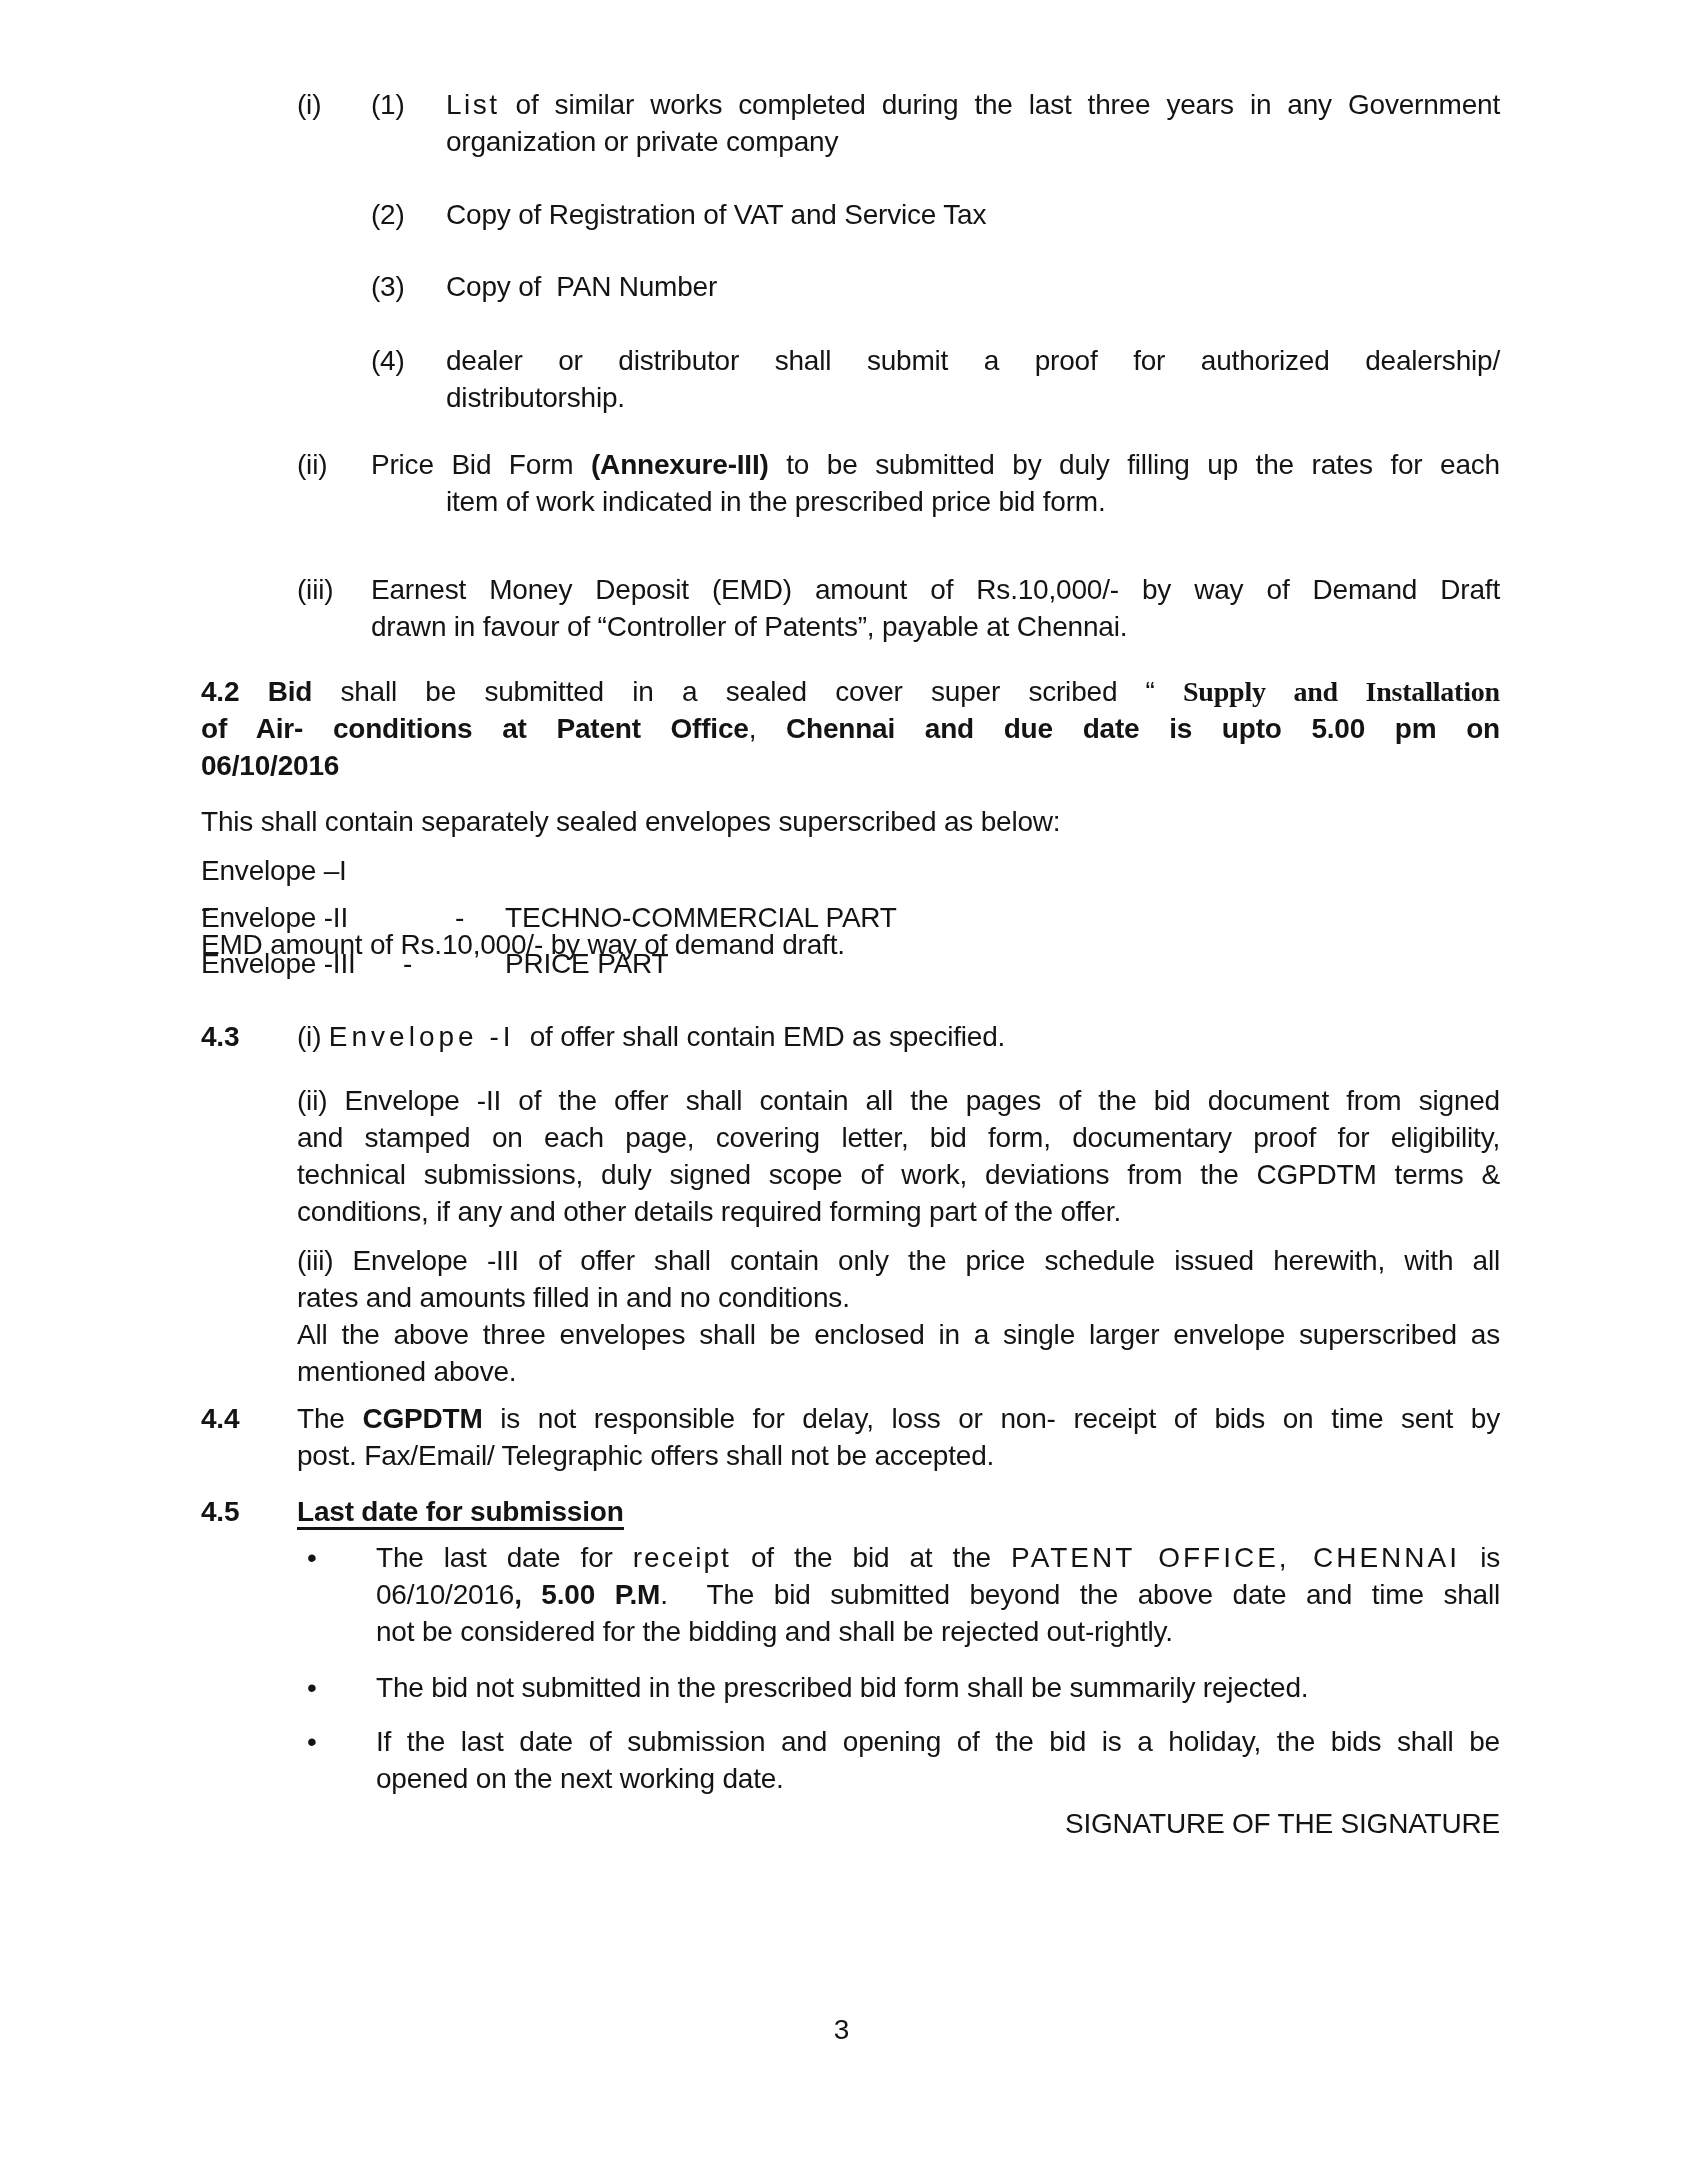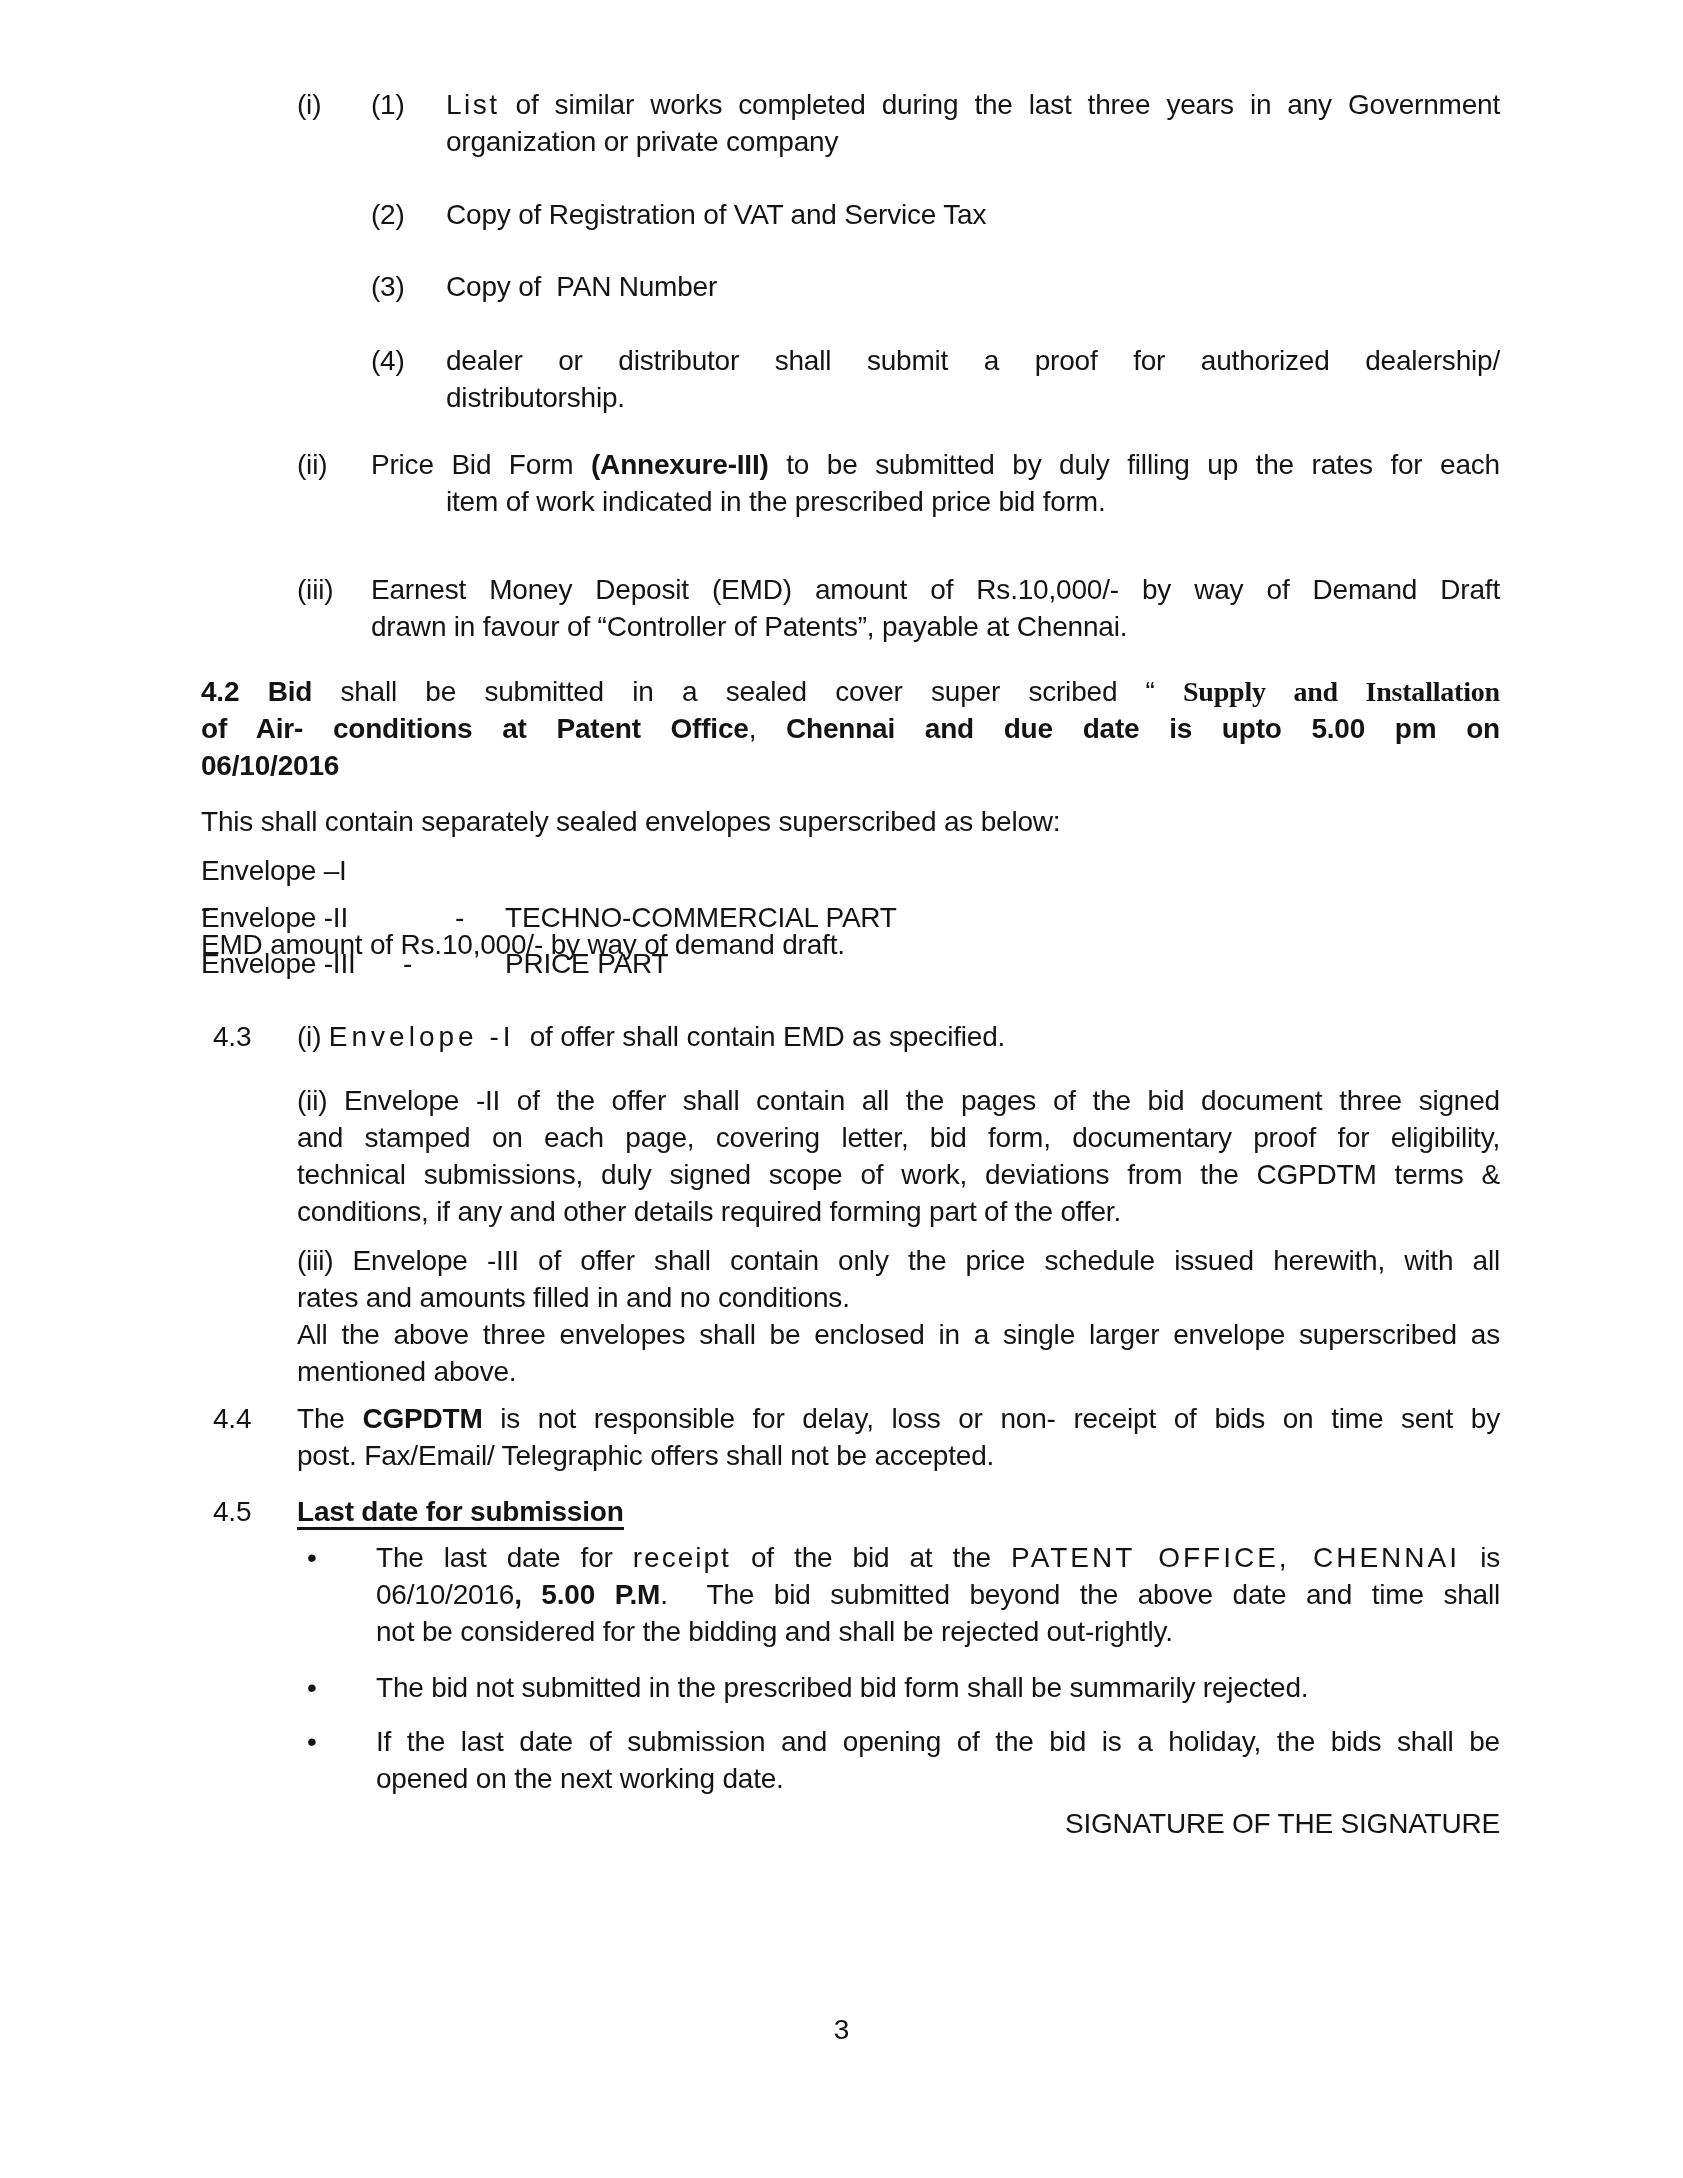--- a/index.html
+++ b/index.html
@@ -15,21 +15,21 @@
     position:absolute;left:201px;top:0;width:1299px;height:2178px;
     font-size:28px;line-height:37px;letter-spacing:-0.2px;
   }
   .block{position:absolute;width:100%;box-sizing:border-box;}
   .line{white-space:pre-wrap;}
   .jl{text-align:justify;text-align-last:justify;}
   .line:last-child{text-align:left;text-align-last:auto;}
   
   .m1{position:absolute;left:96px;top:0;}
   .m2{position:absolute;left:170px;top:0;}
-  .mnum{position:absolute;left:12px;top:0;font-weight:normal;}
+  .mnum{position:absolute;left:0;top:0;font-weight:bold;}
   .mbul{position:absolute;left:106px;top:0;}
   
   .ind-subtext{padding-left:245px;}   
   .ind-roman{padding-left:170px;}     
   .ind-iihang .line{padding-left:245px;}
   .ind-iihang .line:first-child{padding-left:170px;}
   .ind-sec{padding-left:96px;}        
   .ind-bullet{padding-left:175px;}    
   
   #b-item-i   {top:86px;}
@@ -149,21 +149,21 @@
 
     <div class="block ind-sec" id="b-43i">
       <span class="mnum">4.3</span>
       <div>
           <div class="line"><span>(i) </span><span style="letter-spacing: 4px; margin-top: 28px;">Envelope -I</span><span> &nbsp;of offer shall contain EMD as specified.</span></div>
         </div>
     </div>
 
     <div class="block ind-sec" id="b-43ii">
       <div>
-          <div class="line jl"><span>(ii) Envelope -II of the offer shall contain all the pages of the bid document three signed</span></div>
+          <div class="line jl"><span>(ii) Envelope -II of the offer shall contain all the pages of the bid document from signed</span></div>
           <div class="line jl"><span>and stamped on each page, covering letter, bid form, documentary proof for eligibility,</span></div>
           <div class="line jl"><span>technical submissions, duly signed scope of work, deviations from the CGPDTM terms &amp;</span></div>
           <div class="line"><span>conditions, if any and other details required forming part of the offer.</span></div>
         </div>
     </div>
 
     <div class="block ind-sec" id="b-43iii">
       <div>
           <div class="line jl"><span>(iii) Envelope -III of offer shall contain only the price schedule issued herewith, with all</span></div>
           <div class="line"><span>rates and amounts filled in and no conditions.</span></div>

